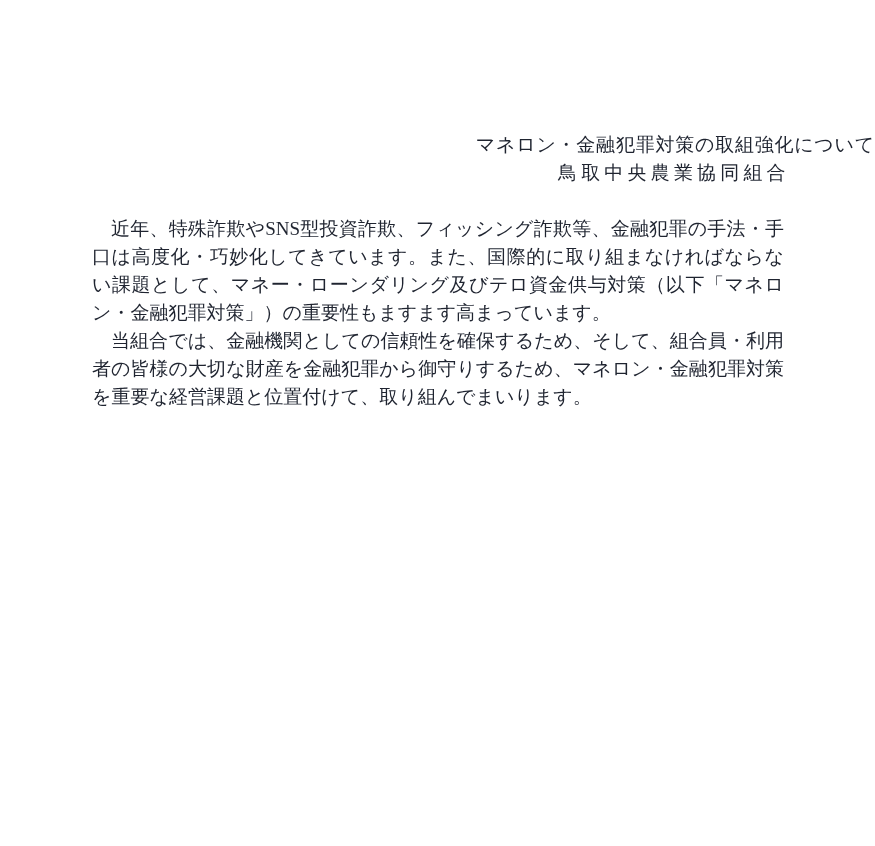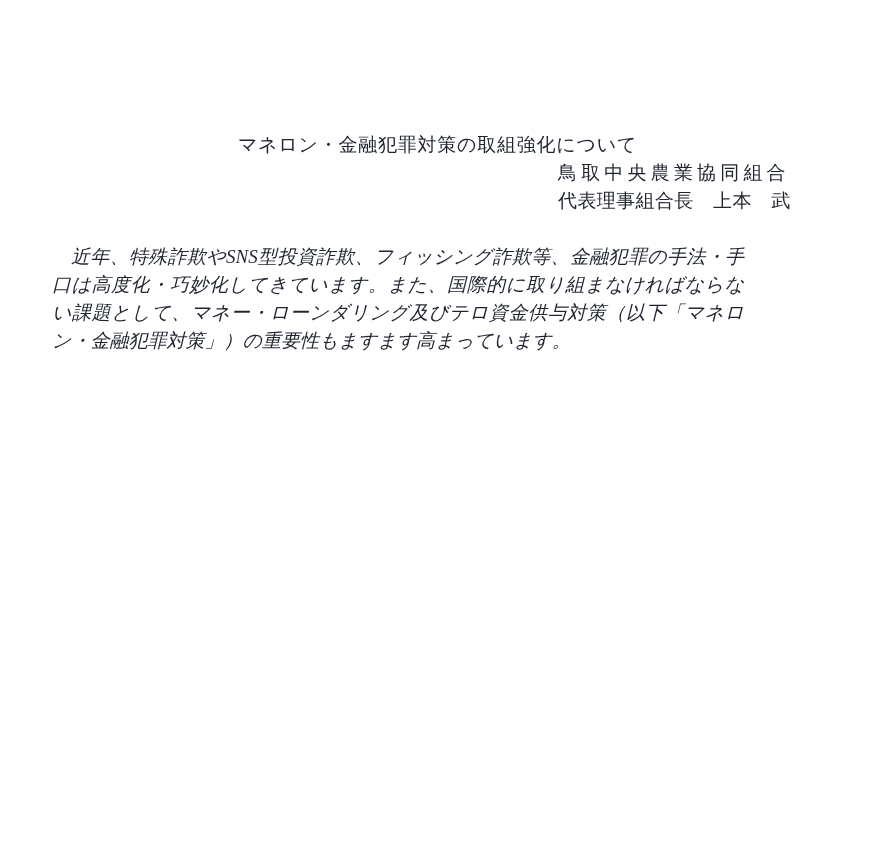--- a/index.html
+++ b/index.html
@@ -15,21 +15,21 @@
     background: #ffffff;
     overflow: hidden;
     font-family: "Liberation Serif", "DejaVu Serif", serif;
     color: #1f2430;
     font-size: 19px;
     line-height: 28px;
   }
   .doc-title {
     margin: 131px 0 0 0;
     padding: 0;
-    text-align: center;
+    text-align: right;
     font-size: 19px;
     font-weight: normal;
     line-height: 28px;
     letter-spacing: 0.04em;
   }
   .doc-date {
     margin-top: 28px;
     margin-left: 587px;
     line-height: 28px;
     white-space: nowrap;
@@ -40,24 +40,23 @@
     white-space: nowrap;
   }
   .signature-org {
     letter-spacing: 0.22em;
   }
   .signature-rep {
     letter-spacing: 0.02em;
   }
   .doc-body {
     margin-top: 28px;
-    margin-left: 52px;
+    margin-left: 92px;
     width: 692px;
     text-align: justify;
-    font-style: italic;
   }
   .doc-body p {
     margin: 0;
     padding: 0;
     text-indent: 1em;
     line-height: 28px;
   }
   .doc-closing {
     margin-left: 88px;
     width: 692px;
@@ -70,21 +69,21 @@
 </head>
 <body>
 
 <div class="page">
 
   <h1 class="doc-title">マネロン・金融犯罪対策の取組強化について</h1>
 
 
   <div class="signature-block">
     <div class="signature-org">鳥取中央農業協同組合</div>
-    <div class="signature-rep">代表理事組合長　上本　武</div>
   </div>
 
   <div class="doc-body">
     <p>近年、特殊詐欺やSNS型投資詐欺、フィッシング詐欺等、金融犯罪の手法・手口は高度化・巧妙化してきています。また、国際的に取り組まなければならない課題として、マネー・ローンダリング及びテロ資金供与対策（以下「マネロン・金融犯罪対策」）の重要性もますます高まっています。</p>
+    <p>当組合では、金融機関としての信頼性を確保するため、そして、組合員・利用者の皆様の大切な財産を金融犯罪から御守りするため、マネロン・金融犯罪対策を重要な経営課題と位置付けて、取り組んでまいります。</p>
   </div>
 
 
 </div>
 
 </body></html>

